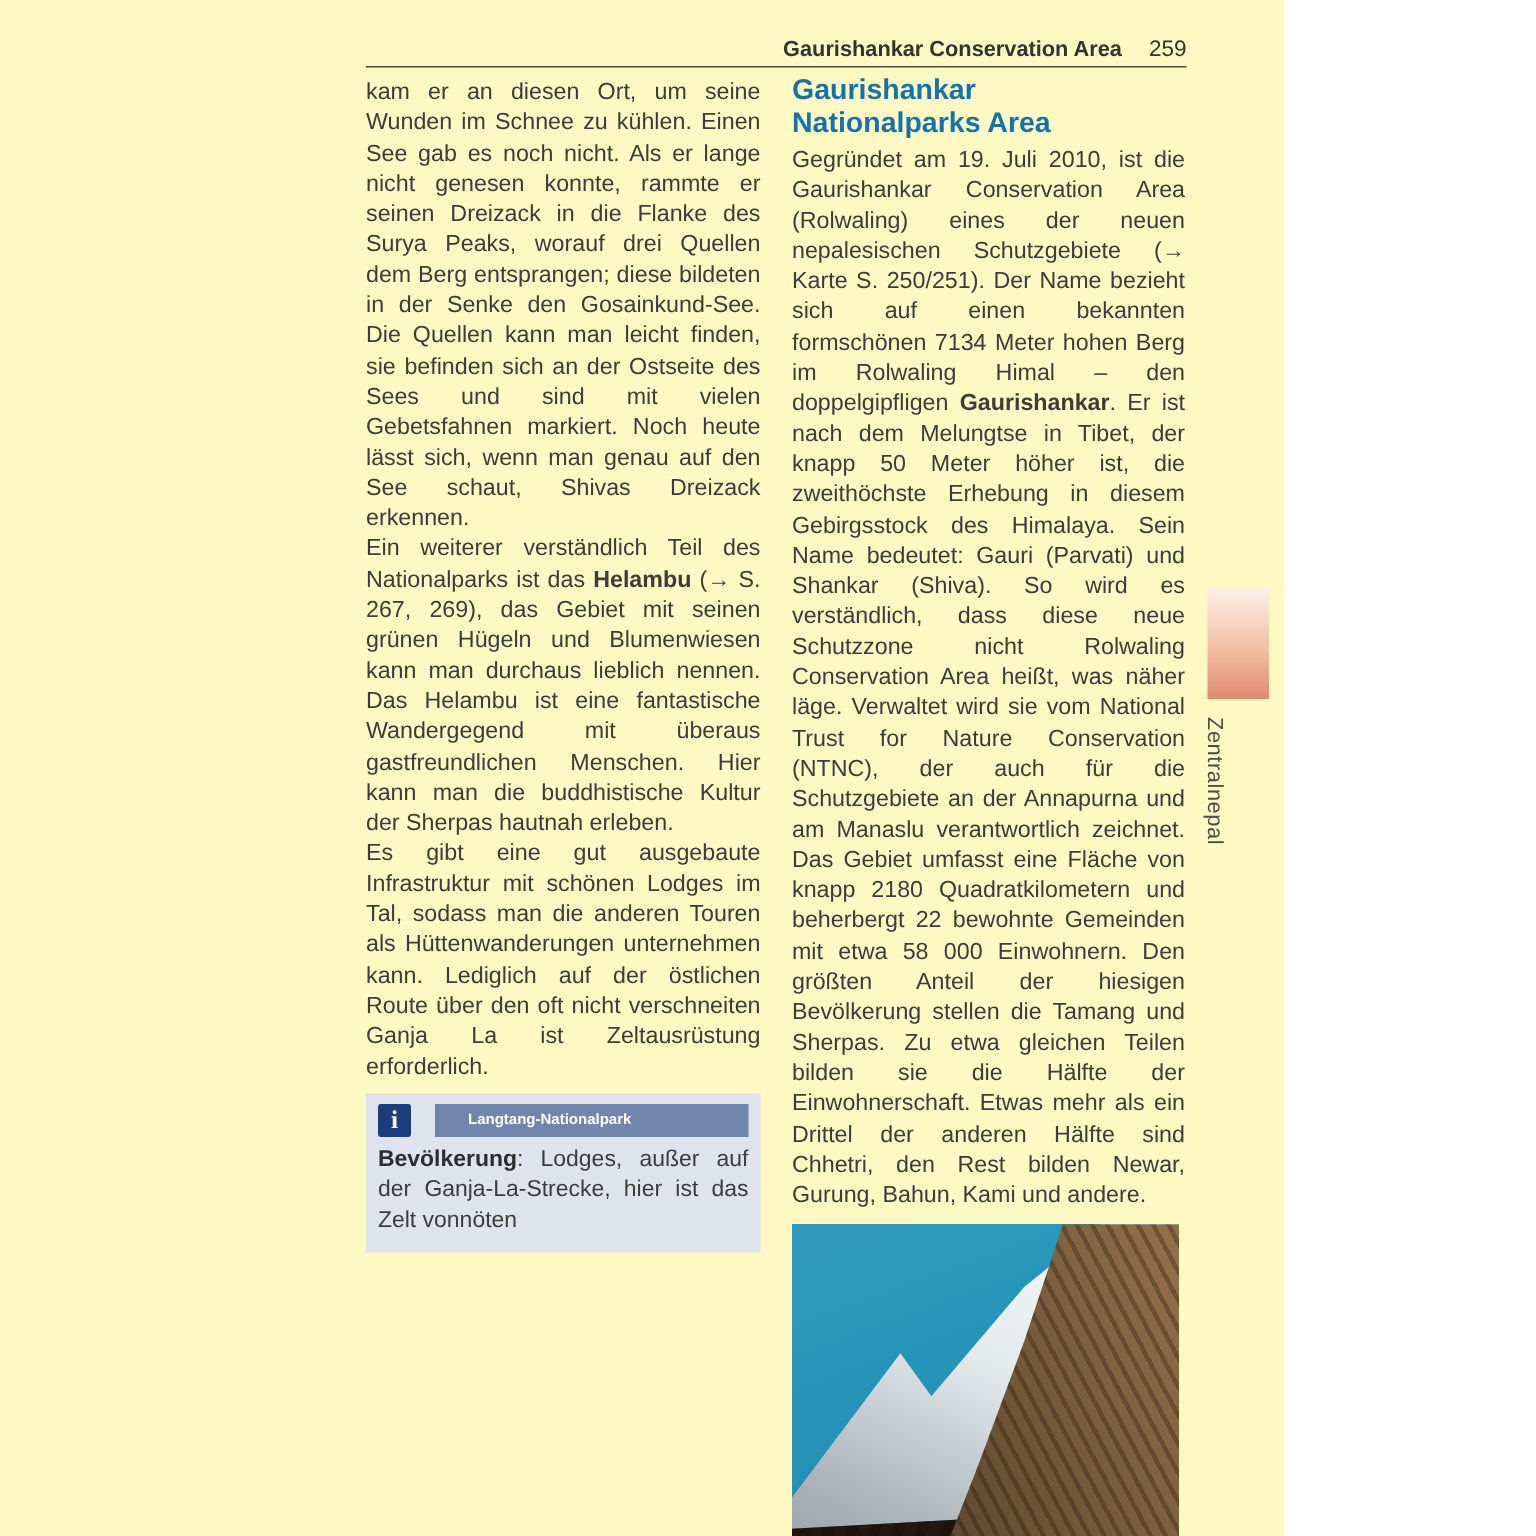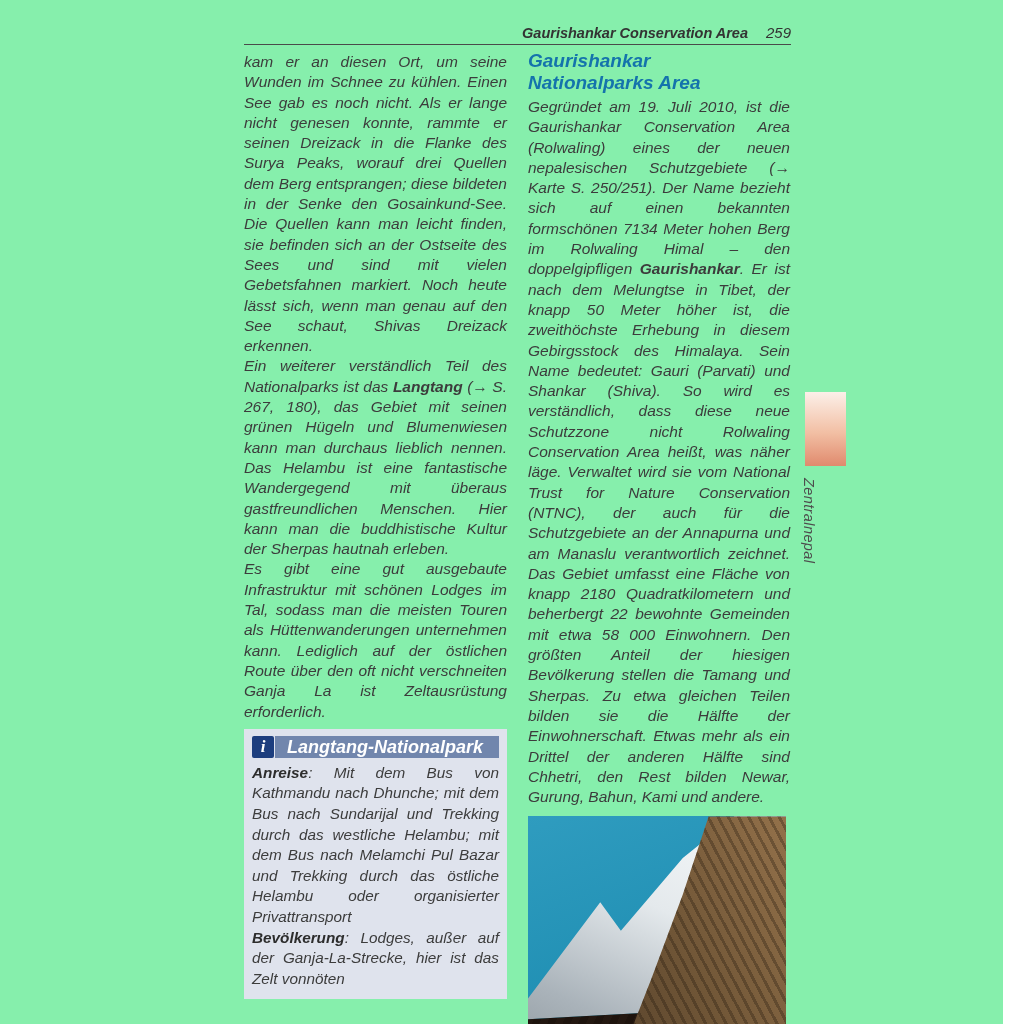--- a/index.html
+++ b/index.html
@@ -1,18 +1,18 @@
 <!DOCTYPE html>
 <html><head>
 <meta charset="utf-8">
 <style>
   html,body{margin:0;padding:0;}
   .page{
-    position:relative;width:1003px;height:1024px;background:#86efac;
-    font-family:"Liberation Sans",sans-serif;color:#3c3c3c;overflow:hidden;font-style:italic;
+    position:relative;width:856px;height:1024px;background:#fef9c3;
+    font-family:"Liberation Sans",sans-serif;color:#3c3c3c;overflow:hidden;
   }
   
   .running-head{
     position:absolute;left:244px;top:24px;width:547px;
     text-align:right;white-space:nowrap;
   }
   .running-head .rh-title{font-weight:bold;font-size:14.5px;color:#333;}
   .running-head .rh-page{font-size:15px;color:#333;margin-left:18px;font-weight:normal;}
   .head-rule{
     position:absolute;left:244px;top:44px;width:547px;height:0;
@@ -27,22 +27,22 @@
   .infobox{
     margin-top:7px;background:#dfe3ed;padding:7px 8px 10px 8px;box-sizing:border-box;
   }
   .infobox-header{display:flex;align-items:stretch;height:22px;margin-bottom:5px;}
   .infobox-icon{
     width:22px;height:22px;background:#1d3e7e;color:#ffffff;flex:0 0 22px;
     font-family:"Liberation Serif",serif;font-weight:bold;font-size:17px;
     display:flex;align-items:center;justify-content:center;border-radius:2px;
   }
   .infobox-bar{
-    flex:1;background:#7186ad;margin-left:1px;color:#ffffff;
-    font-weight:bold;font-size:18px;line-height:22px;padding-left:12px;
+    flex:1;background:#7186ad;margin-left:16px;color:#ffffff;
+    font-weight:bold;font-size:10px;line-height:22px;padding-left:22px;
   }
   .infobox .body-text{font-size:15.3px;line-height:20.6px;}
   .infobox b{color:#2d2d2d;}
   
   .section-heading{
     color:#1473ac;font-weight:bold;font-size:19px;line-height:21.5px;margin:0 0 4px 0;
   }
   
   .photo{
     position:relative;width:258px;height:260px;margin-top:9px;overflow:hidden;
@@ -83,30 +83,29 @@
 
 <div class="page">
 
   <div class="running-head">
     <span class="rh-title">Gaurishankar Conservation Area</span><span class="rh-page">259</span>
   </div>
   <div class="head-rule"></div>
 
   <div class="col-left body-text">
     <p><span>kam er an diesen Ort, um seine Wunden im Schnee zu kühlen. Einen See gab es noch nicht. Als er lange nicht genesen konnte, rammte er seinen Dreizack in die Flanke des Surya Peaks, worauf drei Quellen dem Berg entsprangen; diese bildeten in der Senke den Gosainkund-See. Die Quellen kann man leicht finden, sie befinden sich an der Ostseite des Sees und sind mit vielen Gebetsfahnen markiert. Noch heute lässt sich, wenn man genau auf den See schaut, Shivas Dreizack erkennen.</span></p>
-    <p><span>Ein weiterer verständlich Teil des Nationalparks ist das </span><b>Langtang</b><span> (→ S. 267, 180), das Gebiet mit seinen grünen Hügeln und Blumenwiesen kann man durchaus lieblich nennen. Das Helambu ist eine fantastische Wandergegend mit überaus gastfreundlichen Menschen. Hier kann man die buddhistische Kultur der Sherpas hautnah erleben.</span></p>
-    <p><span>Es gibt eine gut ausgebaute Infrastruktur mit schönen Lodges im Tal, sodass man die meisten Touren als Hüttenwanderungen unternehmen kann. Lediglich auf der östlichen Route über den oft nicht verschneiten Ganja La ist Zeltausrüstung erforderlich.</span></p>
+    <p><span>Ein weiterer verständlich Teil des Nationalparks ist das </span><b>Helambu</b><span> (→ S. 267, 269), das Gebiet mit seinen grünen Hügeln und Blumenwiesen kann man durchaus lieblich nennen. Das Helambu ist eine fantastische Wandergegend mit überaus gastfreundlichen Menschen. Hier kann man die buddhistische Kultur der Sherpas hautnah erleben.</span></p>
+    <p><span>Es gibt eine gut ausgebaute Infrastruktur mit schönen Lodges im Tal, sodass man die anderen Touren als Hüttenwanderungen unternehmen kann. Lediglich auf der östlichen Route über den oft nicht verschneiten Ganja La ist Zeltausrüstung erforderlich.</span></p>
 
     <div class="infobox">
       <div class="infobox-header">
         <div class="infobox-icon">i</div>
         <div class="infobox-bar">Langtang-Nationalpark</div>
       </div>
       <div class="body-text">
-        <p><b>Anreise</b><span>: Mit dem Bus von Kathmandu nach Dhunche; mit dem Bus nach Sundarijal und Trekking durch das westliche Helambu; mit dem Bus nach Melamchi Pul Bazar und Trekking durch das östliche Helambu oder organisierter Privattransport</span></p>
         <p><b>Bevölkerung</b><span>: Lodges, außer auf der Ganja-La-Strecke, hier ist das Zelt vonnöten</span></p>
 
       </div>
     </div>
   </div>
 
   <div class="col-right">
     <h2 class="section-heading">
       <span>Gaurishankar</span><br>
       <span>Nationalparks Area</span>

